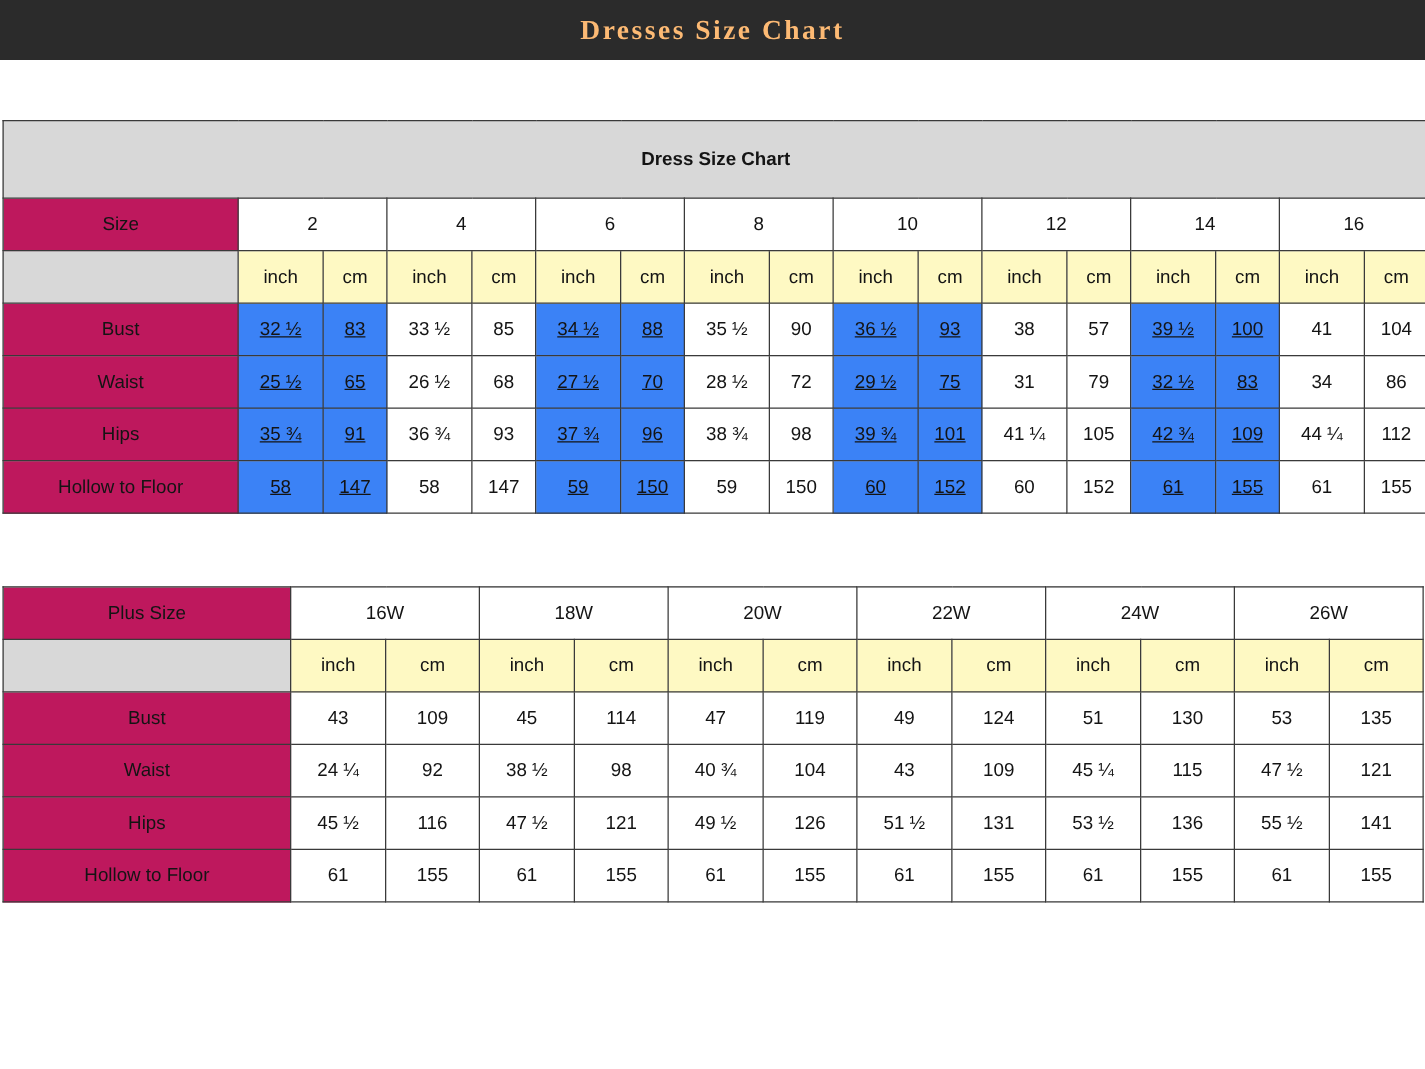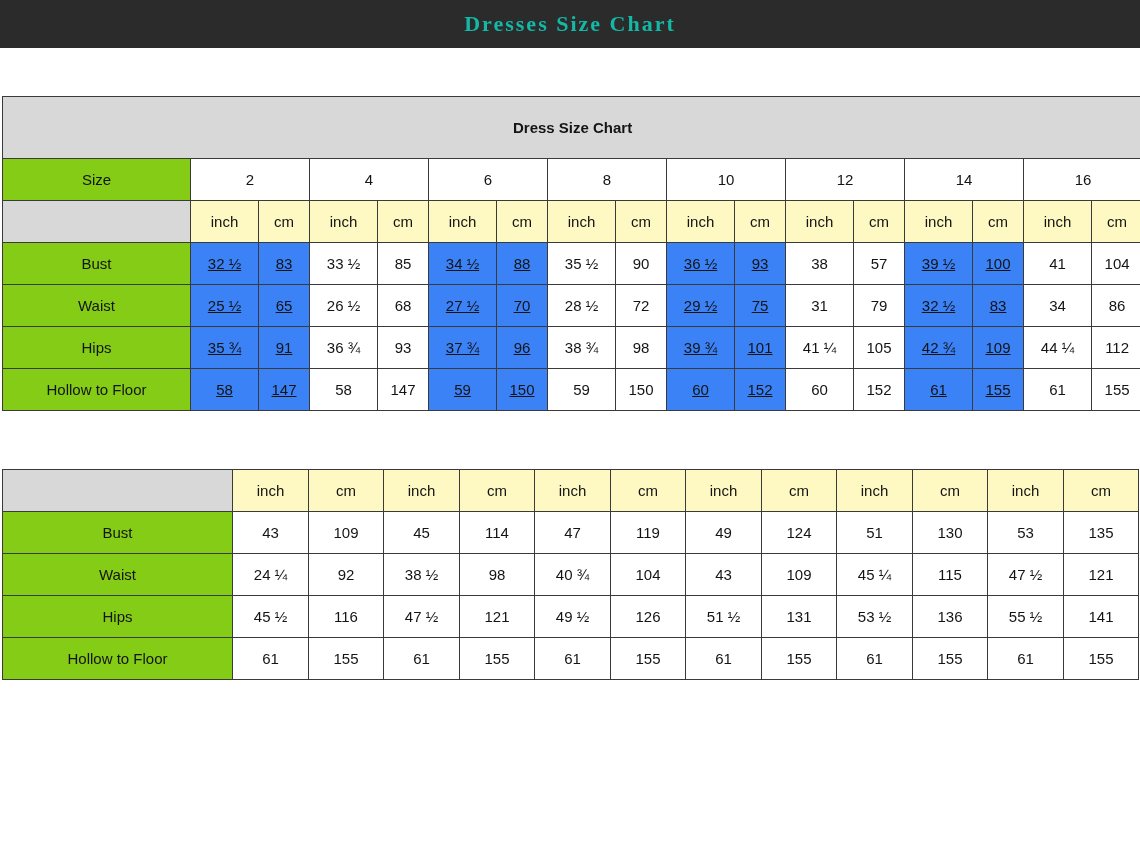--- a/index.html
+++ b/index.html
@@ -10,21 +10,21 @@
   body {
     width: 1140px;
     height: 855px;
     font-family: "Liberation Sans", sans-serif;
     color: #1a1a1a;
     overflow: hidden;
   }
   .page-banner {
     height: 48px;
     background: #2b2b2b;
-    color: #14b8a6;
+    color: #fdba74;
     display: flex;
     align-items: center;
     justify-content: center;
   }
   .page-banner .banner-title {
     font-family: "Liberation Serif", serif;
     font-weight: bold;
     font-size: 22px;
     letter-spacing: 2px;
   }
@@ -50,21 +50,21 @@
     padding: 0 2px;
     box-sizing: border-box;
   }
   .chart-title-cell {
     background: #d8d8d8 !important;
     font-weight: bold;
     font-size: 21px;
     height: 62px !important;
   }
   .label-cell {
-    background: #84cc16;
+    background: #be185d;
     font-size: 15px;
     margin-left: 42px;
   }
   .sz-head {
     background: #ffffff;
     font-size: 16px;
   }
   .unit-cell {
     background: #fef9c3;
     font-size: 14px;
@@ -243,20 +243,29 @@
         <col class="c-cm">
         <col class="c-inch">
         <col class="c-cm">
         <col class="c-inch">
         <col class="c-cm">
         <col class="c-inch">
         <col class="c-cm">
       </colgroup>
     <tbody id="body-1">
         <tr>
+          <td class="label-cell">Plus Size</td>
+          <td class="sz-head" colspan="2">16W</td>
+          <td class="sz-head" colspan="2">18W</td>
+          <td class="sz-head" colspan="2">20W</td>
+          <td class="sz-head" colspan="2">22W</td>
+          <td class="sz-head" colspan="2">24W</td>
+          <td class="sz-head" colspan="2">26W</td>
+        </tr>
+        <tr>
           <td class="unit-blank"></td>
           <td class="unit-cell">inch</td>
           <td class="unit-cell">cm</td>
           <td class="unit-cell">inch</td>
           <td class="unit-cell">cm</td>
           <td class="unit-cell">inch</td>
           <td class="unit-cell">cm</td>
           <td class="unit-cell">inch</td>
           <td class="unit-cell">cm</td>
           <td class="unit-cell">inch</td>

